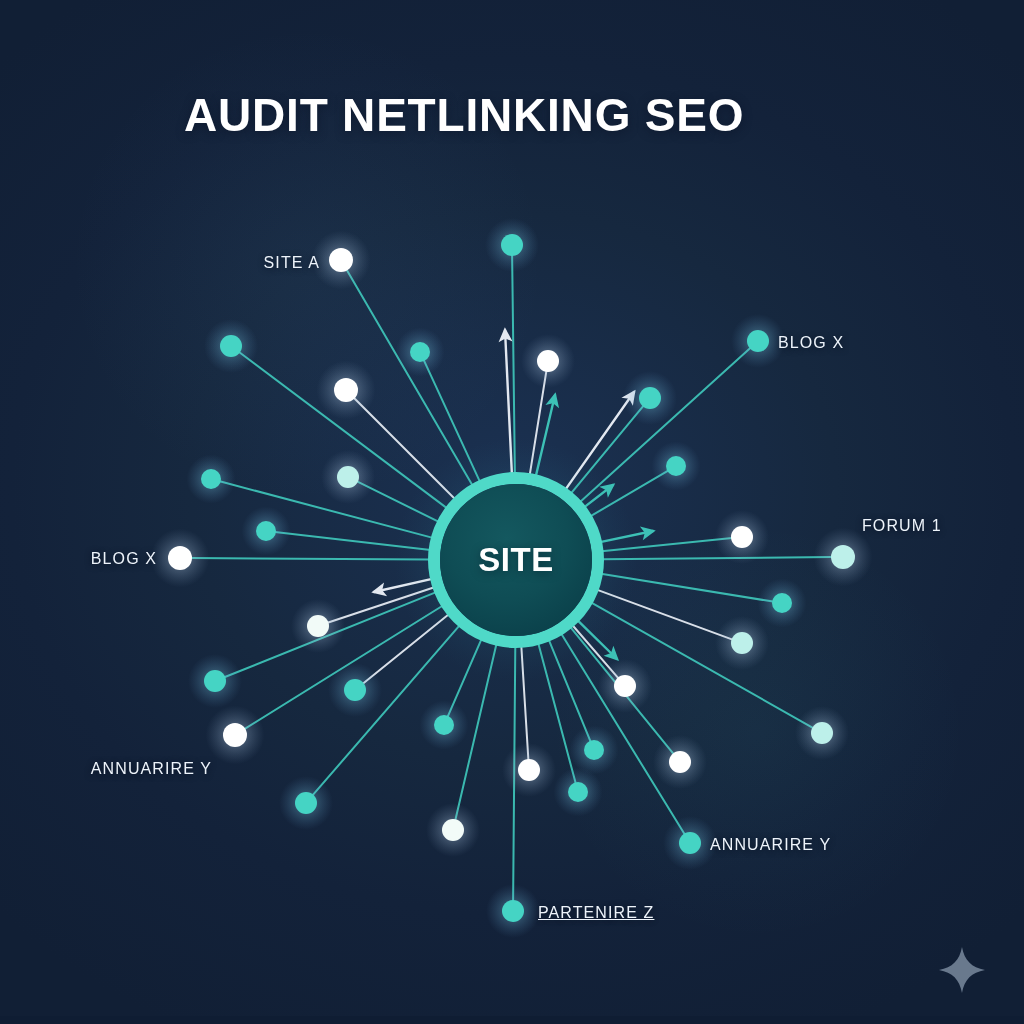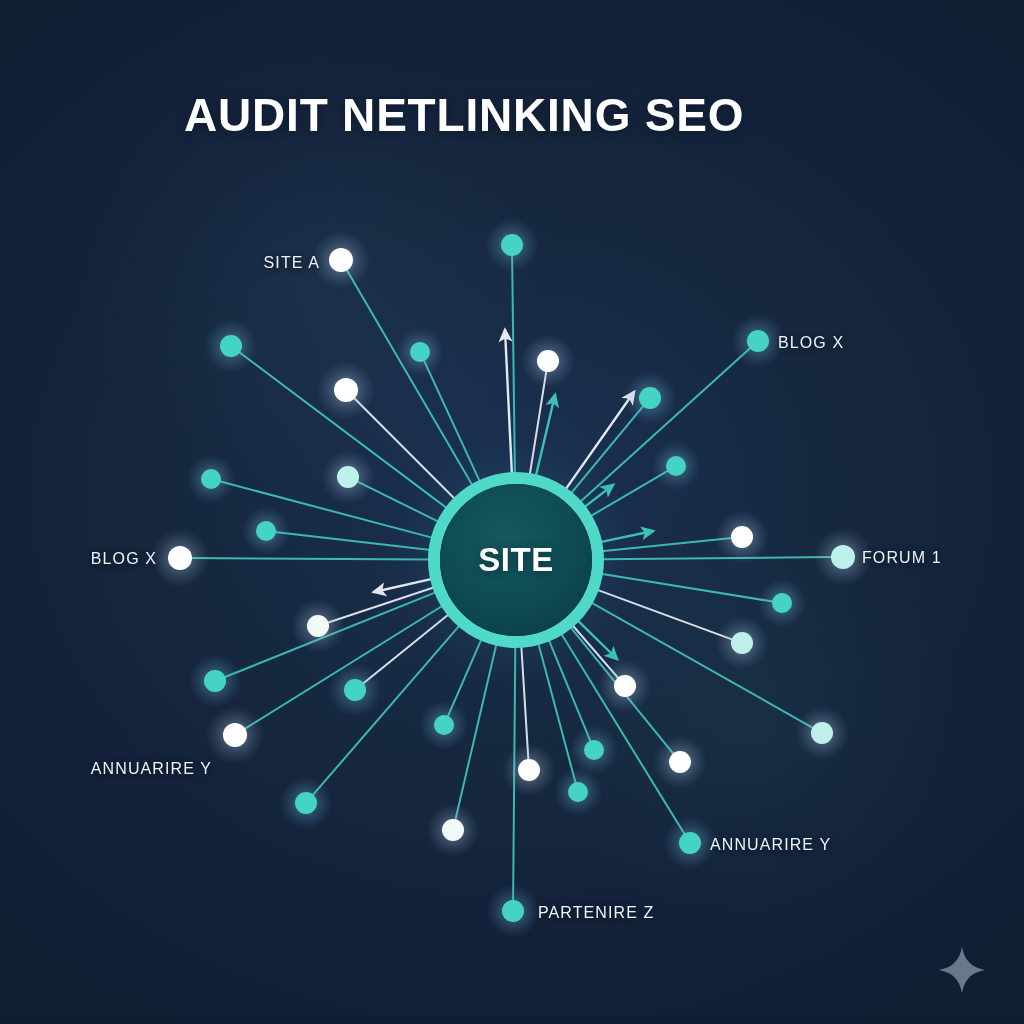--- a/index.html
+++ b/index.html
@@ -226,23 +226,23 @@
   </svg>
 
   <div id="hub-text" style="left: 516px; top: 560px;">
     <div>SITE</div>
   </div>
 
   <div id="labels-layer">
       <div class="node-label label-left" style="left: 320px; top: 263px;">SITE A</div>
       <div class="node-label label-right" style="left: 778px; top: 343px;">BLOG X</div>
       <div class="node-label label-left" style="left: 157px; top: 559px;">BLOG X</div>
-      <div class="node-label label-right" style="left: 862px; top: 558px;">FORUM 1</div>
+      <div class="node-label label-right" style="left: 862px; top: 526px;">FORUM 1</div>
       <div class="node-label label-left" style="left: 212px; top: 769px;">ANNUARIRE Y</div>
       <div class="node-label label-right" style="left: 710px; top: 845px;">ANNUARIRE Y</div>
-      <div class="node-label label-right" style="left: 538px; top: 913px;">PARTENIRE Z</div>
+      <div class="node-label label-right" style="left: 538px; top: 913px; text-decoration: underline;">PARTENIRE Z</div>
     </div>
 
   <svg id="sparkle-watermark" width="51.98" height="51.98" viewBox="0 0 52 52" xmlns="http://www.w3.org/2000/svg" style="left: 936.01px; top: 944.01px;">
     <path d="M26 3 C28.5 16.5 35.5 23.5 49 26 C35.5 28.5 28.5 35.5 26 49 C23.5 35.5 16.5 28.5 3 26 C16.5 23.5 23.5 16.5 26 3 Z" fill="#9fb0c4"></path>
   </svg>
 
 </div>
 
 </body></html>

